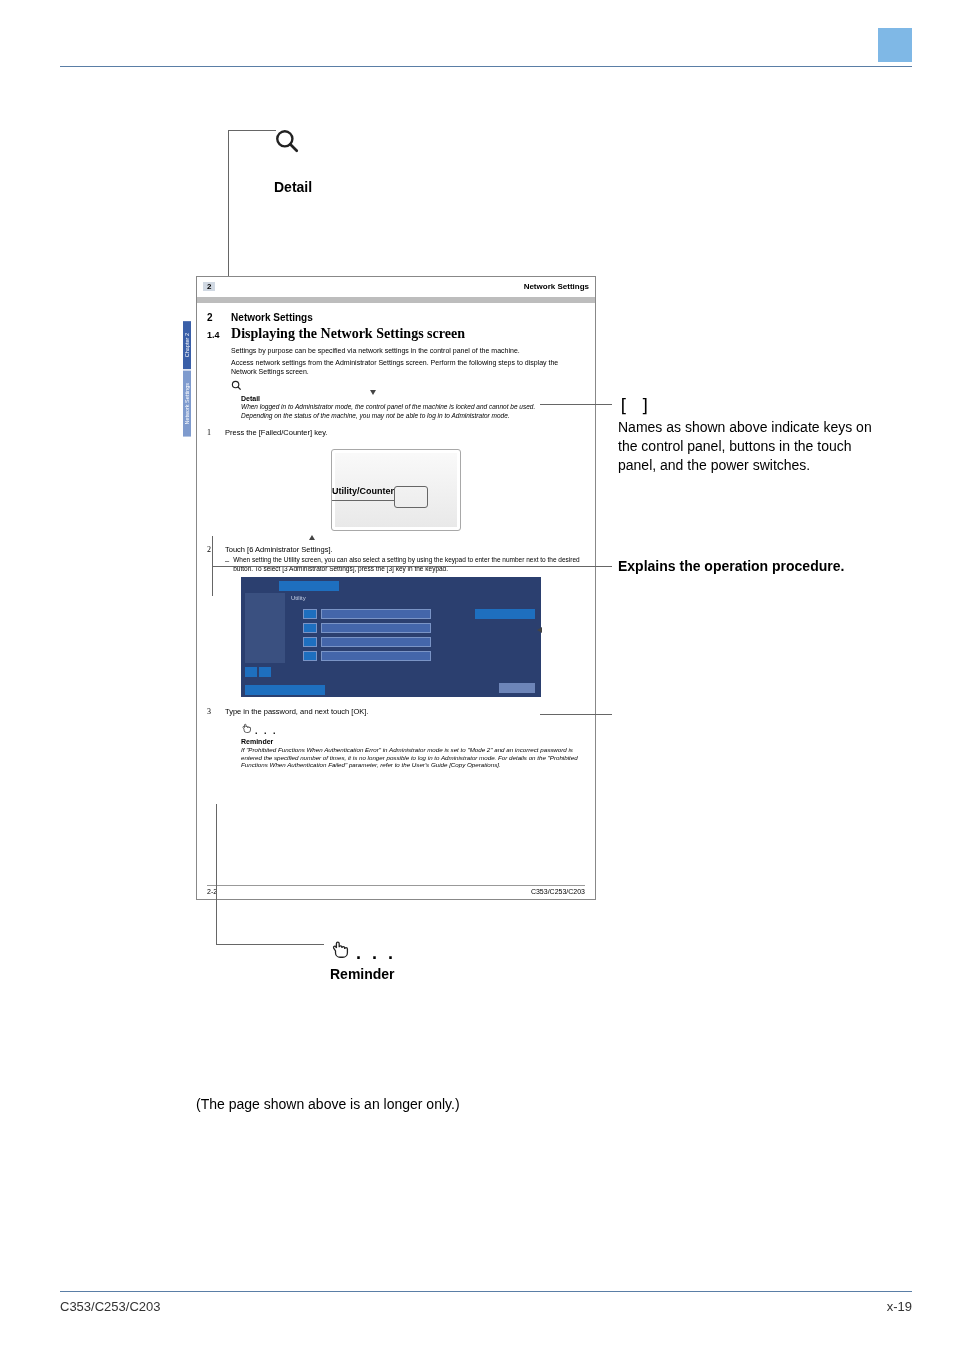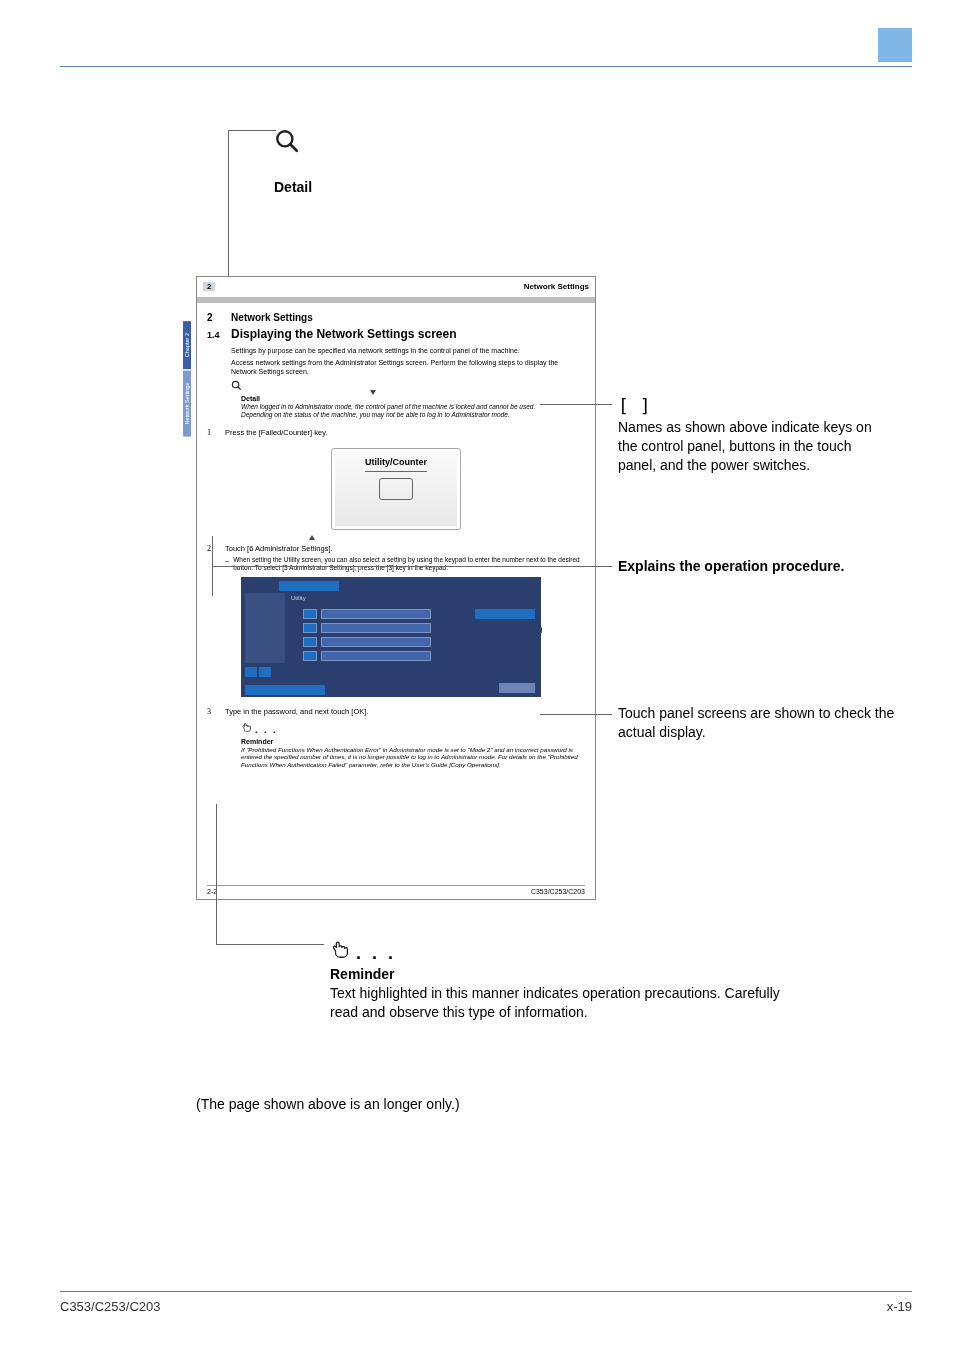--- a/index.html
+++ b/index.html
@@ -18,29 +18,29 @@
   
   .figure { position: absolute; top: 276px; left: 196px; width: 400px; height: 624px; background: #fff; border: 1px solid #888; }
   .figure-header-bar { height: 18px; background: #fff; display:flex; align-items:center; padding:0 6px; font-size:8px; font-weight:bold; }
   .figure-header-bar .hn { background:#d0d8e2; padding:0 4px; margin-right:auto; }
   .figure-header-bar .ht { margin-left:auto; }
   .grey-bar { height:6px; background:#bdbdbd; margin-top:2px; }
   .fbody { padding: 8px 10px 0 10px; font-size:7.5px; line-height:1.3; }
   .fbody .sec-num { font-weight:bold; font-size:10px; display:inline-block; width:22px; }
   .fbody .sec-title { font-weight:bold; font-size:10px; }
   .fbody .sub-num { font-weight:bold; font-size:9px; display:inline-block; width:22px; margin-top:6px; }
-  .fbody .sub-title { font-weight:bold; font-size:12px; }
+  .fbody .sub-title { font-weight:bold; font-size:14px;font-family:Liberation Serif, serif; }
   .fbody p.small { font-size:7px; margin-top:3px; margin-left:24px; }
   .fbody .mag-small { margin-left:24px; margin-top:4px; }
   .fbody .det-lbl { font-weight:bold; font-size:7px; margin-left:34px; }
   .fbody .det-it { font-style: italic; font-size:6.5px; margin-left:34px; }
   .fbody .step-row { margin-top:8px; display:flex; }
   .fbody .step-n { width:18px; font-size:8px; font-family: Georgia, serif; }
   .fbody .step-t { font-size:7.5px; flex:1; }
-  .key-box { margin: 10px auto 0 auto; width: 130px; height: 82px; border:1px solid #a8a8a8; border-radius:3px; background: linear-gradient(#fafafa,#e8e8e8); display:flex; flex-direction:column; align-items:center; justify-content:flex-start; padding-top:8px; box-shadow: inset 0 0 0 3px #fff; }
+  .key-box { margin: 10px auto 0 auto; width: 130px; height: 82px; border:1px solid #a8a8a8; border-radius:3px; background: linear-gradient(#fafafa,#e8e8e8); display:flex; flex-direction:row; align-items:center; justify-content:flex-start; padding-top:8px; box-shadow: inset 0 0 0 3px #fff; }
   .key-box .kb-label { font-size:9px; font-weight:bold; border-bottom:1px solid #666; padding-bottom:2px; }
   .key-box .kb-rect { width:34px; height:22px; border:1.5px solid #666; border-radius:3px; margin-top:6px; }
   .touch-panel { margin:4px 0 0 34px; width: 300px; height: 120px; background:#2b3f6f; position:relative; font-size:5px; color:#fff; }
   .touch-panel .tp-top { background:#1e6fbf; height:10px; width:60px; position:absolute; top:4px; left:38px; }
   .touch-panel .tp-side { position:absolute; left:4px; top:16px; width:40px; height:70px; background:#3a5080; }
   .touch-panel .tp-title { position:absolute; left:50px; top:18px; font-size:6px; color:#c8d2e6; }
   .touch-panel .tp-row { position:absolute; left:80px; height:10px; background:#4466aa; border:1px solid #7a94c6; }
   .touch-panel .tp-row.num { left:62px; width:14px; background:#1e6fbf; }
   .touch-panel .tp-row.long { left:80px; width:110px; }
   .touch-panel .r1 { top:32px; } .touch-panel .r2 { top:46px; } .touch-panel .r3 { top:60px; } .touch-panel .r4 { top:74px; }
@@ -204,35 +204,31 @@
     <span>Names as shown above indicate keys on the control panel, buttons in the touch panel, and the power switches.</span>
   </div>
 
   <div class="conn-v" style="top:536px; left:212px; height:60px;"></div>
   <div class="conn-line" style="top:566px; left:212px; width:400px;"></div>
   <div class="anno" style="top:557px; left:618px; width:280px;font-weight:bold;">
     <span>Explains the operation procedure.</span>
   </div>
 
   <div class="conn-line" style="top:714px; left:540px; width:72px;"></div>
-  <div class="anno" style="top:704px; left:618px; width:280px;">
-    <span>Touch panel screens are shown to check the actual display.</span>
-  </div>
 
   <div class="conn-reminder-v" style="top:804px; left:216px; height:140px;"></div>
   <div class="conn-reminder-h" style="top:944px; left:216px; width:108px;"></div>
 
   <div class="reminder-callout">
     <span class="ricon">
       <svg width="22" height="22" viewBox="0 0 24 24">
           <path d="M7 11V6a1.5 1.5 0 013 0v4a1.5 1.5 0 013 0v1a1.5 1.5 0 013 0v1a1.5 1.5 0 013 0v4a5 5 0 01-5 5h-3a5 5 0 01-5-5v-2l-2-3a1.5 1.5 0 012-2z" fill="none" stroke="#222" stroke-width="1.4"></path>
         </svg>
     </span><span style="font-size:18px;font-weight:bold;letter-spacing:3px;">. . .</span>
     <div class="rtitle-big">Reminder</div>
-    <div>Text highlighted in this manner indicates operation precautions. Carefully read and observe this type of information.</div>
   </div>
 
   <div class="example-note">(The page shown above is an longer only.)</div>
 
   <div class="bottom-rule"></div>
   <div class="footer-left">C353/C253/C203</div>
   <div class="footer-right">x-19</div>
 </div>
 
 </body></html>

